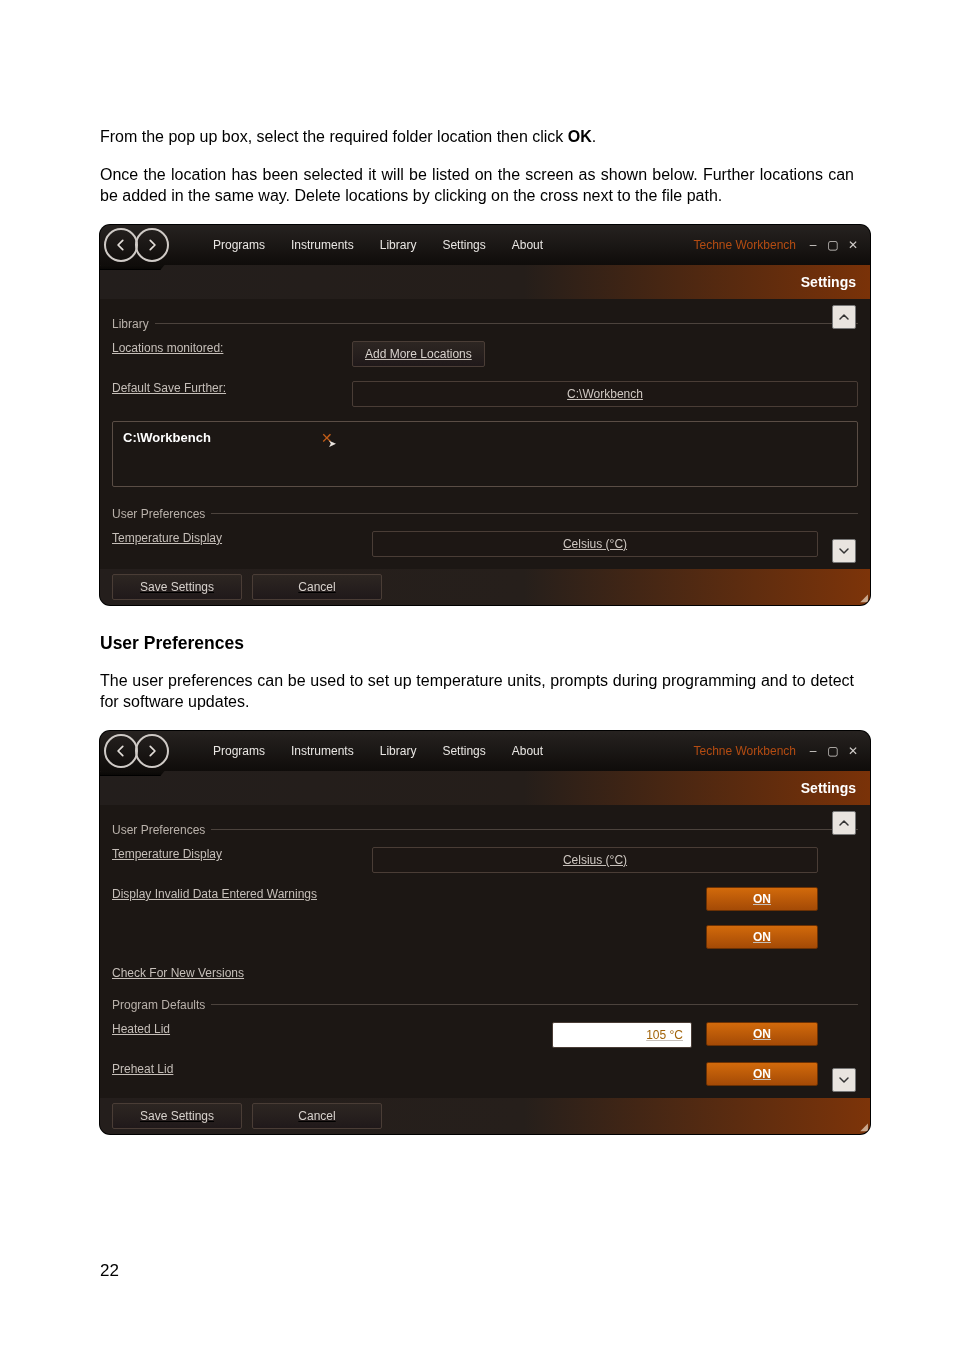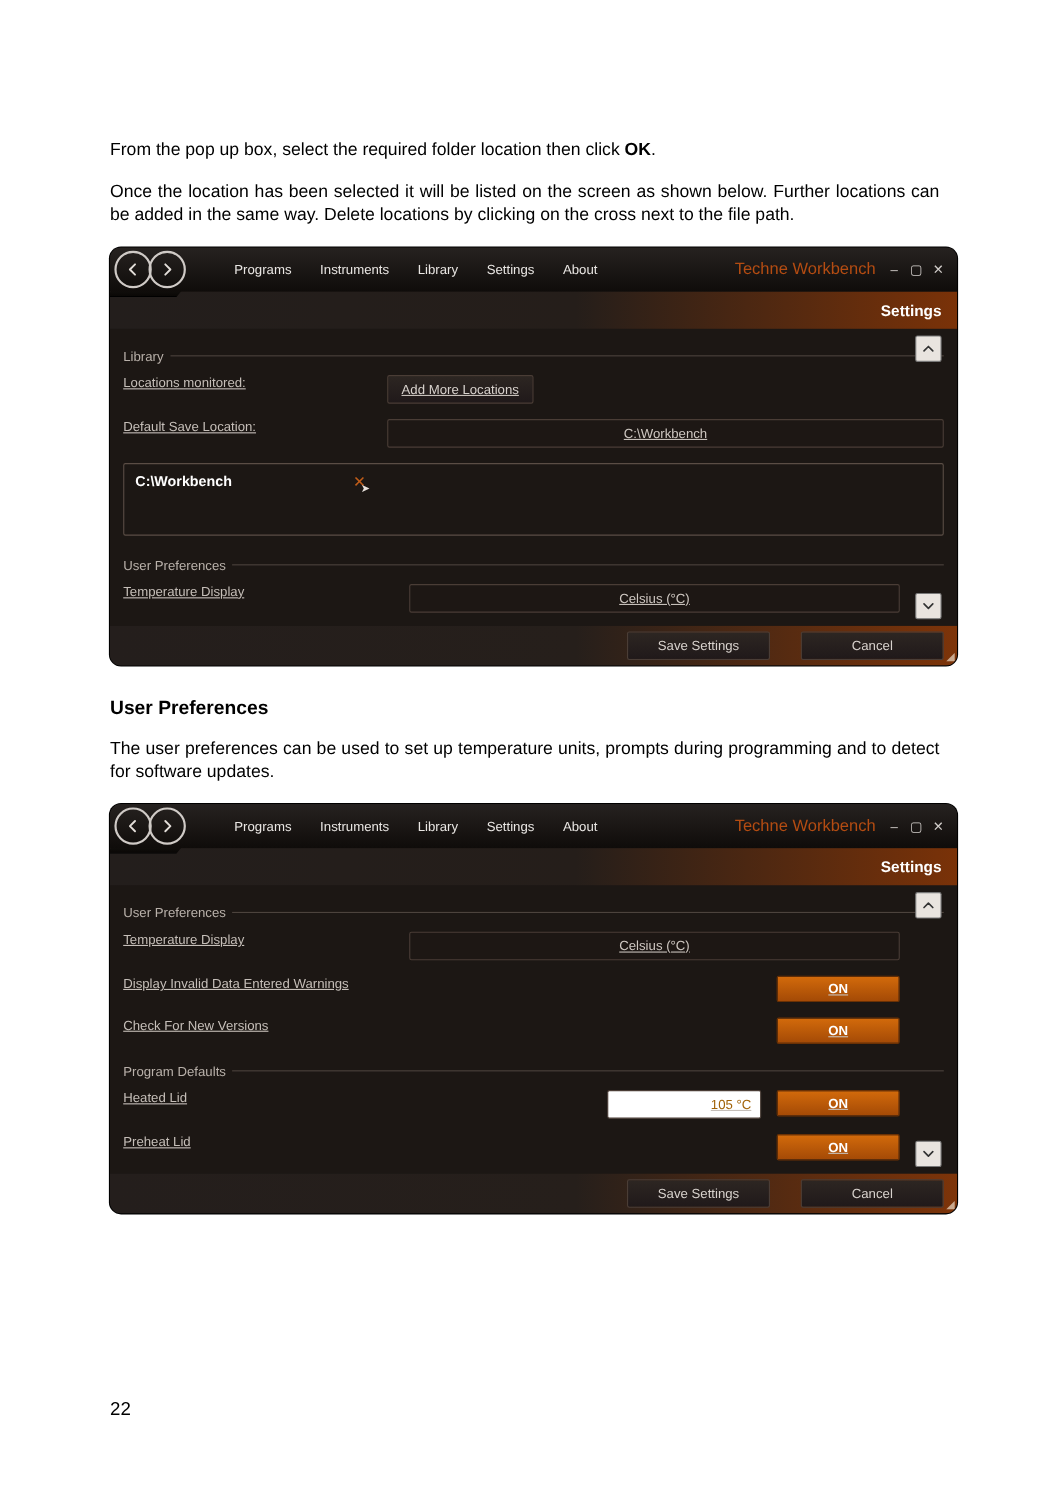--- a/index.html
+++ b/index.html
@@ -10,43 +10,43 @@
 .bold{font-weight:bold;}
 
 .app{width:770px;margin-top:18px;margin-bottom:28px;border-radius:10px;overflow:hidden;box-shadow:0 0 0 1px #000;position:relative;background:#1a1513;}
 .app-top{height:40px;display:flex;align-items:center;background:linear-gradient(#262220,#0f0c0a);position:relative;}
 .navcircle{position:relative;width:30px;height:30px;border:2px solid #cfcac6;border-radius:50%;display:flex;align-items:center;justify-content:center;margin-left:4px;}
 .navcircle svg{width:14px;height:14px;}
 .navcircle.fwd{margin-left:-3px;}
 .diag{position:absolute;left:6px;top:22px;width:64px;height:22px;transform:skewX(-40deg);background:linear-gradient(#2c2622,#0a0806);border-bottom:1px solid #000;z-index:0;}
 .tabs{display:flex;gap:22px;margin-left:42px;color:#e9e6e3;font-size:12px;z-index:2;}
 .tabs .tab{padding:6px 2px;}
-.win-title{margin-left:auto;margin-right:10px;color:#b44c12;font-size:15px;}
+.win-title{margin-left:auto;margin-right:10px;color:#b44c12;font-size:12px;}
 .win-ctrls{display:flex;gap:6px;margin-right:10px;color:#d1cdca;font-size:12px;}
 .win-ctrls span{display:flex;align-items:center;justify-content:center;width:14px;height:14px;}
 .titlebar2{height:34px;background:linear-gradient(90deg,#231e1c 0%,#251e1a 55%,#7a3208 100%);display:flex;align-items:center;justify-content:flex-end;padding-right:14px;color:#fff;font-weight:bold;font-size:14px;}
 .app-body{background:#1c1714;padding:12px 12px 4px 12px;position:relative;}
 .section-label{color:#b9b1aa;font-size:12px;display:flex;align-items:center;gap:6px;margin:6px 0 10px 0;}
 .section-label .line{flex:1;height:1px;background:#4c433d;}
 .row{display:flex;align-items:flex-start;margin-bottom:14px;font-size:12px;color:#c6bfb9;text-decoration:underline;}
 .row .label{width:240px;}
 .btn{background:linear-gradient(#2d2622,#20191a);border:1px solid #4a3d36;color:#d8d2cd;font-size:12px;padding:5px 12px;border-radius:2px;}
 .field{flex:1;background:#1d1714;border:1px solid #4a3d36;color:#cfc8c2;font-size:12px;padding:5px 10px;text-align:center;border-radius:2px;}
 .field.narrow{flex:none;width:120px;text-align:right;padding-right:8px;}
 .pathbox{border:1px solid #5a4d45;border-radius:2px;padding:8px 10px 40px 10px;margin-bottom:20px;display:flex;gap:110px;align-items:flex-start;}
 .pathbox .path{color:#fff;font-weight:bold;font-size:13px;}
 .closex{color:#c15d19;font-size:14px;position:relative;}
 .closex .cursor{position:absolute;left:7px;top:8px;color:#eae4df;font-size:10px;}
 .toggle{width:110px;background:linear-gradient(#d26a0b,#a44a06);border:1px solid #6b3104;color:#fff;font-weight:bold;font-size:12px;text-align:center;padding:4px 0;border-radius:2px;margin-left:auto;}
-.footer-bar{height:36px;background:linear-gradient(90deg,#241e1c 0%,#261f1b 55%,#7d3409 100%);display:flex;align-items:center;justify-content:flex-end;gap:28px;padding:0 12px;position:relative;}
+.footer-bar{height:36px;background:linear-gradient(90deg,#241e1c 0%,#261f1b 55%,#7d3409 100%);display:flex;align-items:center;gap:10px;padding:0 12px;position:relative;text-decoration:underline;}
 .footer-bar .btn{min-width:130px;text-align:center;}
 .scroll-up,.scroll-dn{position:absolute;right:14px;width:22px;height:22px;background:#e9e4df;border:1px solid #777;display:flex;align-items:center;justify-content:center;color:#333;font-size:12px;border-radius:2px;}
 .scroll-up{top:52px;}
 .drag-corner{position:absolute;right:2px;bottom:2px;color:#caa98e;font-size:10px;transform:rotate(0deg);}
-.pagenum{position:absolute;bottom:60px;left:100px;font-size:17px;}
+.pagenum{position:absolute;bottom:70px;left:100px;font-size:17px;}
 .h2{font-weight:bold;font-size:17.5px;margin-top:26px;margin-bottom:6px;}
 </style>
 </head>
 <body>
 <div class="page">
 <div class="content">
 
 <p class="body-text">
   <span>From the pop up box, select the required folder location then click </span><span class="bold">OK</span><span>.</span>
 </p>
@@ -94,21 +94,21 @@
       <span>Library</span>
             <div class="line"></div>
     </div>
 
     <div class="row">
       <div class="label">Locations monitored:</div>
       <button class="btn">Add More Locations</button>
     </div>
 
     <div class="row">
-      <div class="label">Default Save Location:</div>
+      <div class="label">Default Save Further:</div>
       <div class="field">C:\Workbench</div>
     </div>
 
     <div class="pathbox">
       <span class="path">C:\Workbench</span>
       <span class="closex">✕<span class="cursor">➤</span></span>
     </div>
 
     <div class="section-label">
       <span>User Preferences</span>
@@ -187,21 +187,21 @@
       <div style="width:40px;"></div>
     </div>
 
     <div class="row">
       <div class="label" style="width:auto;">Display Invalid Data Entered Warnings</div>
       <div class="toggle">ON</div>
       <div style="width:40px;"></div>
     </div>
 
     <div class="row">
-      <div class="label" style="width:auto;">Check For New Versions</div>
+      <div class="label" style="width:auto;margin-top:41px;">Check For New Versions</div>
       <div class="toggle">ON</div>
       <div style="width:40px;"></div>
     </div>
 
     <div class="section-label" style="margin-top:18px;">
       <span>Program Defaults</span>
             <div class="line"></div>
     </div>
 
     <div class="row">

